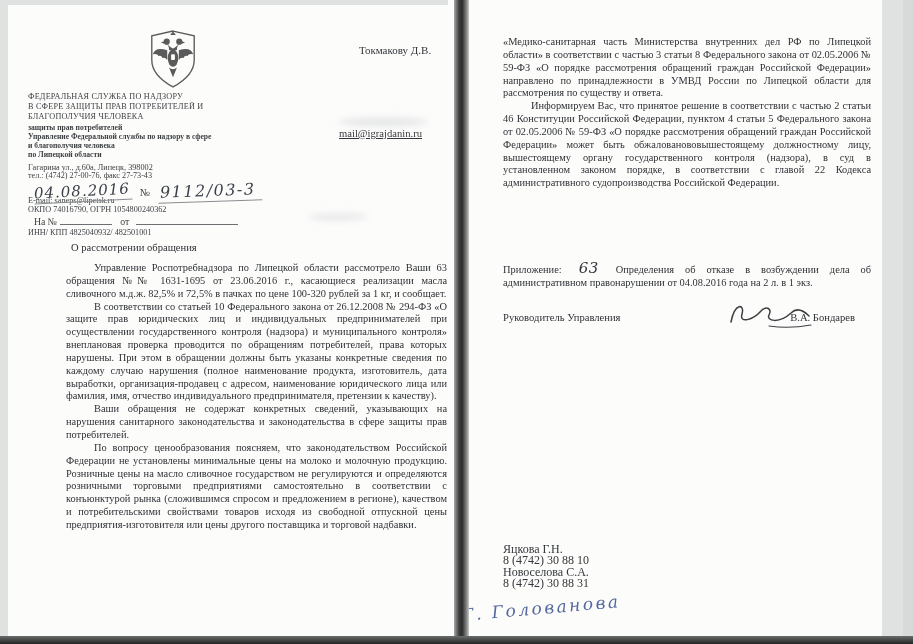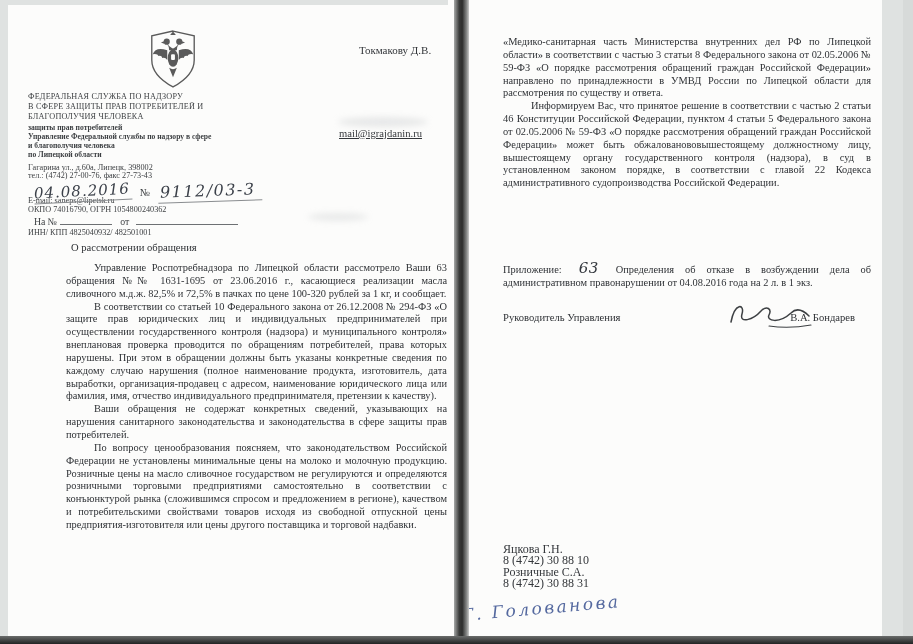--- a/index.html
+++ b/index.html
@@ -145,21 +145,21 @@
         <path d="M6 24 C10 4, 20 6, 17 16 C14 26, 28 22, 36 13 C42 7, 47 11, 44 17 C41 23, 54 26, 66 15 C72 9, 78 12, 84 18" fill="none" stroke="#3d4043" stroke-width="1.5" stroke-linecap="round"></path>
         <path d="M44 28 Q64 31 86 27" fill="none" stroke="#3d4043" stroke-width="1.1" stroke-linecap="round"></path>
       </svg>
     </span>
     <span>В.А. Бондарев</span>
   </div>
 
   <div class="contacts">
     <div>Яцкова Г.Н.</div>
     <div>8 (4742) 30 88 10</div>
-    <div>Розничные С.А.</div>
+    <div>Новоселова С.А.</div>
     <div>8 (4742) 30 88 31</div>
   </div>
 
   <div class="bluesig">Г. Голованова</div>
 </div>
 
 <div class="divider"></div>
 <div class="right-strip"></div>
 <div class="bottom-band"></div>
 

